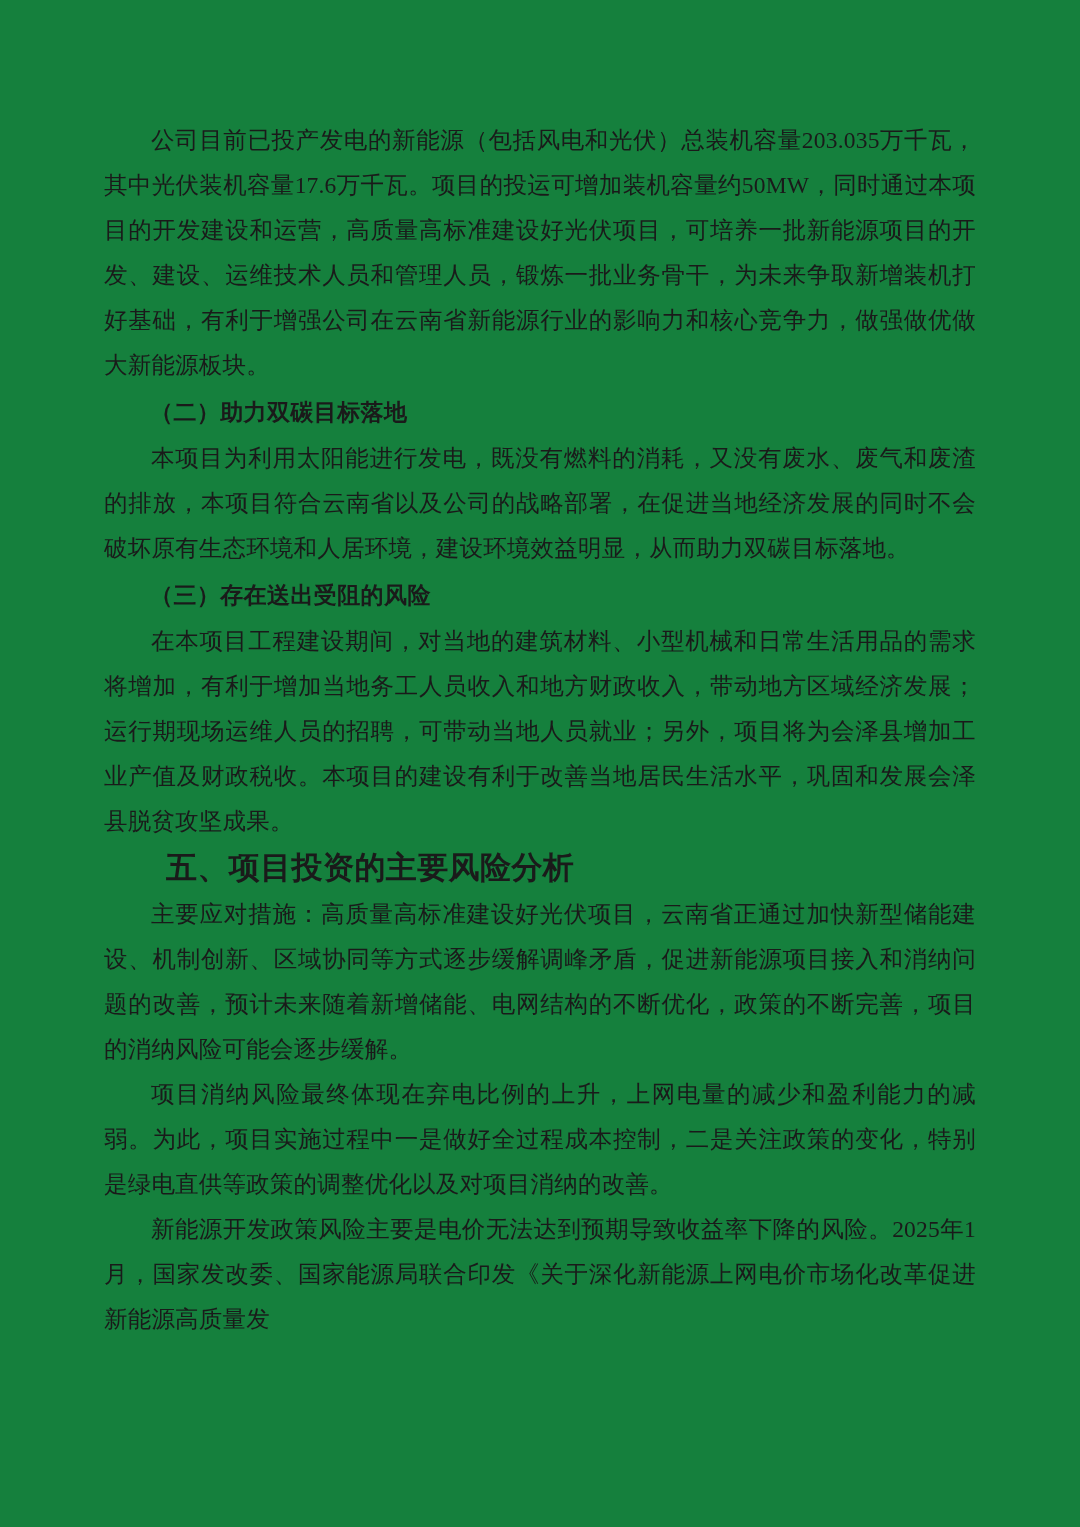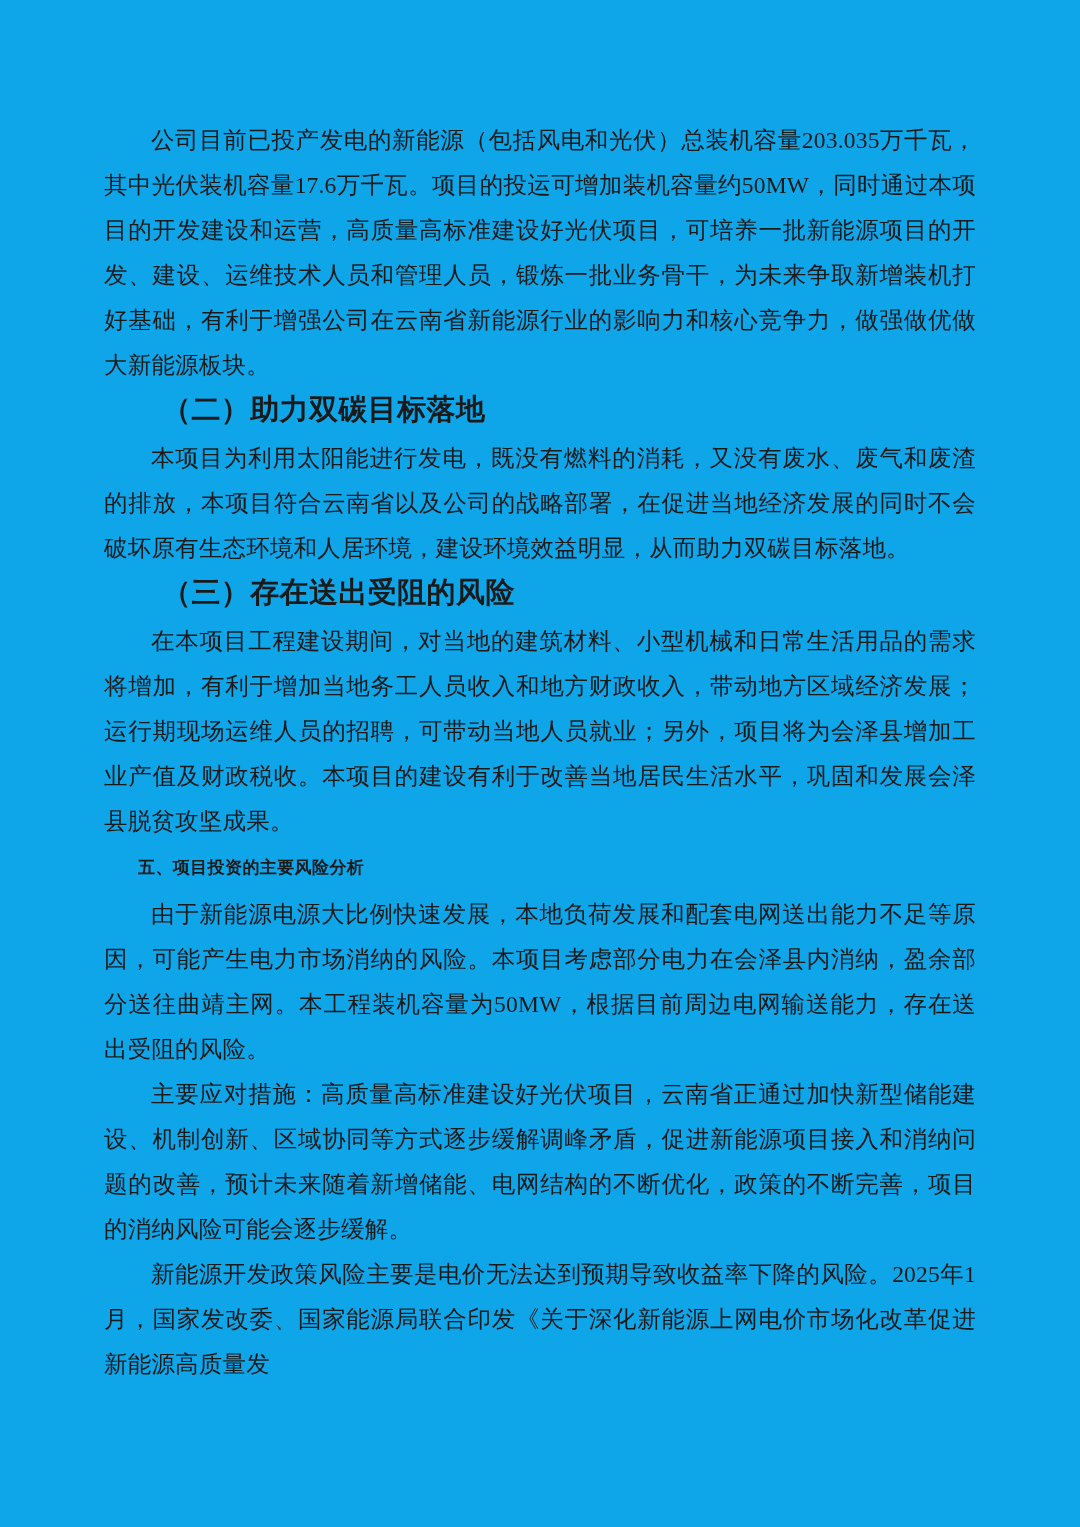--- a/index.html
+++ b/index.html
@@ -13,49 +13,49 @@
     font-family: "Liberation Serif", "DejaVu Serif", serif;
     color: #1b1b1b;
     overflow: hidden;
   }
   .page {
     position: relative;
     width: 1080px;
     height: 1527px;
     box-sizing: border-box;
     padding: 118px 104px 60px 104px;
-    background: #0ea5e9;
+    background: #15803d;
   }
   .doc-body {
     font-size: 23.5px;
     line-height: 45px;
     text-align: justify;
     text-justify: inter-ideograph;
     color: #1a1a1a;
   }
   p.para {
     margin: 0 0 0 0;
     text-indent: 2em;
     letter-spacing: 0.2px;
   }
   p.heading-main {
     margin: 0;
     text-indent: 2em;
     font-weight: bold;
     font-family: "Liberation Sans", "DejaVu Sans", sans-serif;
-    font-size: 17px;
+    font-size: 31px;
     line-height: 48px;
     letter-spacing: 0.4px;
   }
   p.heading-sub {
     margin: 0;
     text-indent: 2em;
     font-weight: bold;
-    font-family: Liberation Mono, monospace;
-    font-size: 29px;
+    font-family: Liberation Sans, sans-serif;
+    font-size: 23px;
     line-height: 48px;
     letter-spacing: 0.4px;
   }
 </style>
 </head>
 <body>
 
 <div class="page">
   <div class="doc-body">
 
@@ -65,22 +65,22 @@
 
     <p class="para">本项目为利用太阳能进行发电，既没有燃料的消耗，又没有废水、废气和废渣的排放，本项目符合云南省以及公司的战略部署，在促进当地经济发展的同时不会破坏原有生态环境和人居环境，建设环境效益明显，从而助力双碳目标落地。</p>
 
     <p class="heading-sub">（三）存在送出受阻的风险</p>
 
     <p class="para">在本项目工程建设期间，对当地的建筑材料、小型机械和日常生活用品的需求将增加，有利于增加当地务工人员收入和地方财政收入，带动地方区域经济发展；运行期现场运维人员的招聘，可带动当地人员就业；另外，项目将为会泽县增加工业产值及财政税收。本项目的建设有利于改善当地居民生活水平，巩固和发展会泽县脱贫攻坚成果。</p>
 
     <p class="heading-main">五、项目投资的主要风险分析</p>
 
 
-    <p class="para">由于新能源电源大比例快速发展，本地负荷发展和配套电网送出能力不足等原因，可能产生电力市场消纳的风险。本项目考虑部分电力在会泽县内消纳，盈余部分送往曲靖主网。本工程装机容量为50MW，根据目前周边电网输送能力，存在送出受阻的风险。</p>
 
     <p class="para">主要应对措施：高质量高标准建设好光伏项目，云南省正通过加快新型储能建设、机制创新、区域协同等方式逐步缓解调峰矛盾，促进新能源项目接入和消纳问题的改善，预计未来随着新增储能、电网结构的不断优化，政策的不断完善，项目的消纳风险可能会逐步缓解。</p>
 
+    <p class="para">项目消纳风险最终体现在弃电比例的上升，上网电量的减少和盈利能力的减弱。为此，项目实施过程中一是做好全过程成本控制，二是关注政策的变化，特别是绿电直供等政策的调整优化以及对项目消纳的改善。</p>
 
 
     <p class="para">新能源开发政策风险主要是电价无法达到预期导致收益率下降的风险。2025年1月，国家发改委、国家能源局联合印发《关于深化新能源上网电价市场化改革促进新能源高质量发</p>
 
   </div>
 </div>
 
 </body></html>

